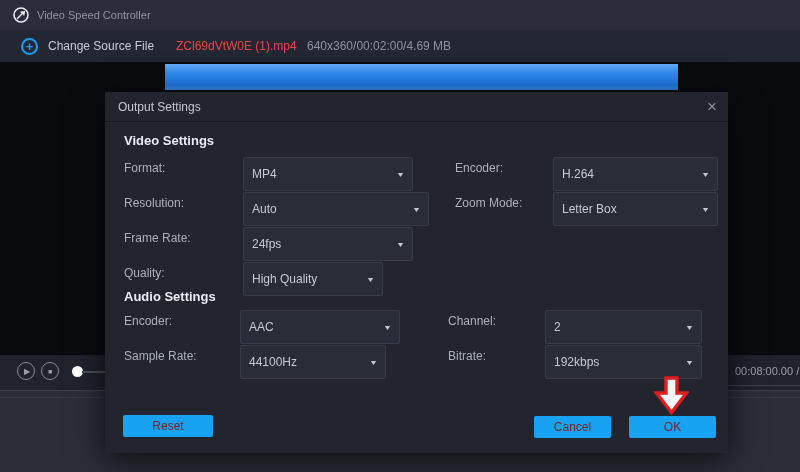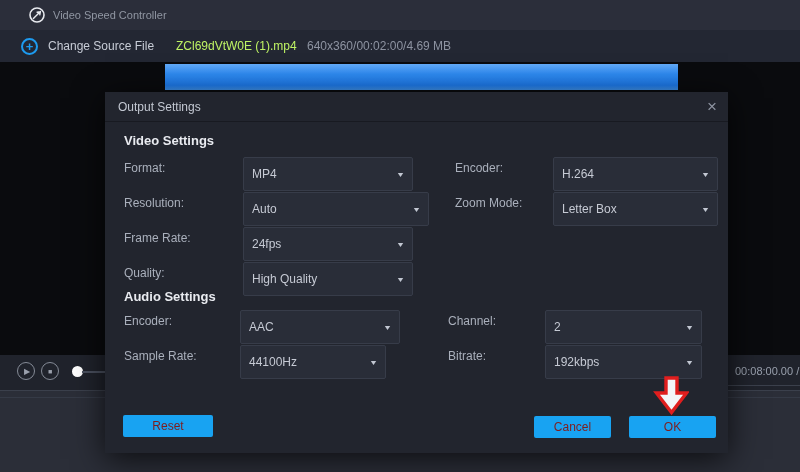--- a/index.html
+++ b/index.html
@@ -1,30 +1,30 @@
 <!DOCTYPE html>
 <html><head>
 <meta charset="utf-8">
 <style>
   html,body{margin:0;padding:0;background:#000;}
   .app{position:relative;width:800px;height:472px;background:#0a0b0e;overflow:hidden;
        font-family:"Liberation Sans",sans-serif;-webkit-font-smoothing:antialiased;}
 
   
   .titlebar{position:absolute;left:0;top:0;width:800px;height:30px;background:#2b2e3a;
-            display:flex;align-items:center;gap:7px;padding-left:28px;box-sizing:border-box;}
+            display:flex;align-items:center;gap:7px;padding-left:12px;box-sizing:border-box;}
   .app-title{color:#9096a2;font-size:11px;}
 
   
   .toolbar{position:absolute;left:0;top:30px;width:800px;height:32px;background:#232733;}
   .add-circle{position:absolute;left:21px;top:8px;width:13px;height:13px;border-radius:50%;
               border:2px solid #1d9bf0;color:#1d9bf0;font-size:13px;font-weight:bold;
               display:flex;align-items:center;justify-content:center;line-height:0;}
   .change-label{position:absolute;left:48px;top:0;line-height:32px;color:#c7ccd6;font-size:12px;}
-  .filename{position:absolute;left:176px;top:0;line-height:32px;color:#bef264;font-size:12px;}
+  .filename{position:absolute;left:176px;top:0;line-height:32px;color:#ef4444;font-size:12px;}
   .fileinfo{position:absolute;left:307px;top:0;line-height:32px;color:#8d93a1;font-size:12px;}
 
   
   .progress{position:absolute;left:165px;top:64px;width:513px;height:26px;
             background:linear-gradient(180deg,#63aaf8 0%,#2f8cf3 38%,#1e7bed 82%,#3f96f4 100%);}
 
   
   .controlsbar{position:absolute;left:0;top:355px;width:800px;height:35px;background:#20232c;}
   .ctl{position:absolute;width:18px;height:18px;border:1px solid #858b97;border-radius:50%;
        color:#9ba1ad;display:flex;align-items:center;justify-content:center;box-sizing:border-box;}
@@ -129,21 +129,21 @@
       <span class="caret">▼</span>
     </div>
 
     <span class="flabel" style="left:19px;top:135px">Frame Rate:</span>
     <div class="select" style="left:138px;top:135px;width:170px">
       <span>24fps</span>
       <span class="caret">▼</span>
     </div>
 
     <span class="flabel" style="left:19px;top:170px">Quality:</span>
-    <div class="select" style="left:138px;top:170px;width:170px">
+    <div class="select" style="left:138px;top:170px;width:140px">
       <span>High Quality</span>
       <span class="caret">▼</span>
     </div>
 
     <span class="section" style="top:197px">Audio Settings</span>
 
     <span class="flabel" style="left:19px;top:218px">Encoder:</span>
     <div class="select" style="left:135px;top:218px;width:160px">
       <span>AAC</span>
       <span class="caret">▼</span>

